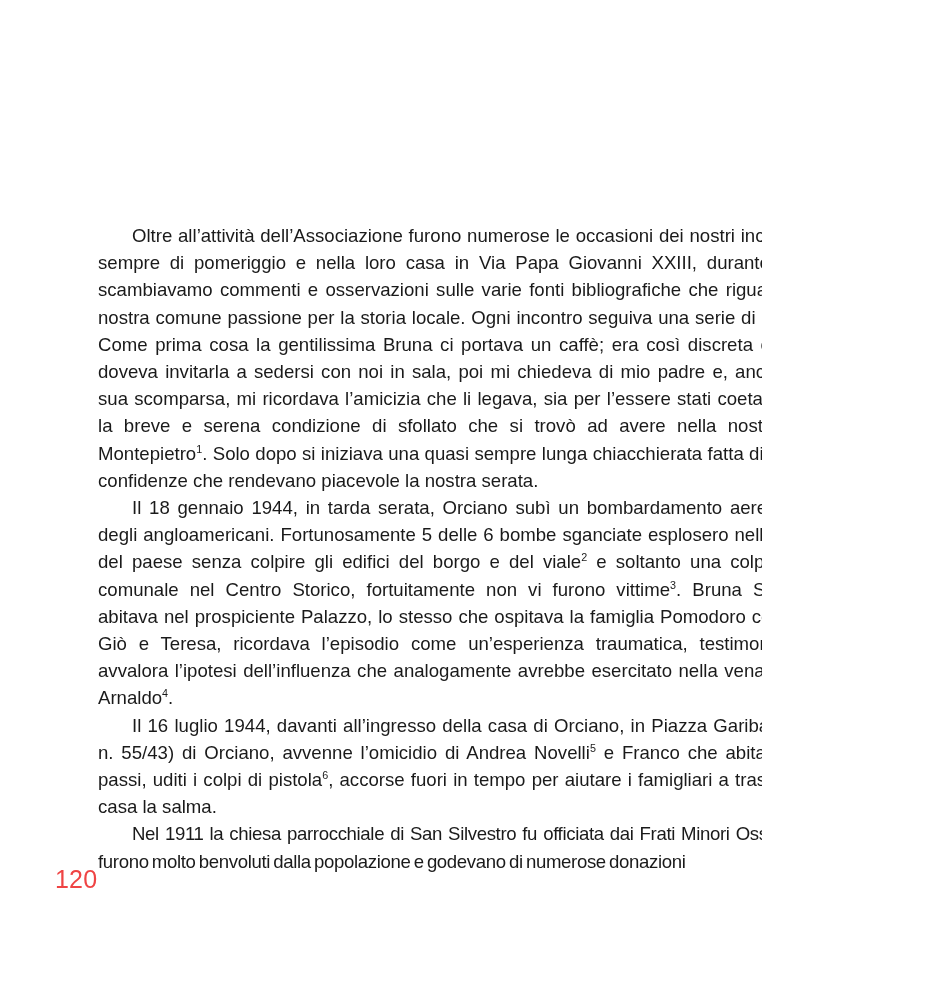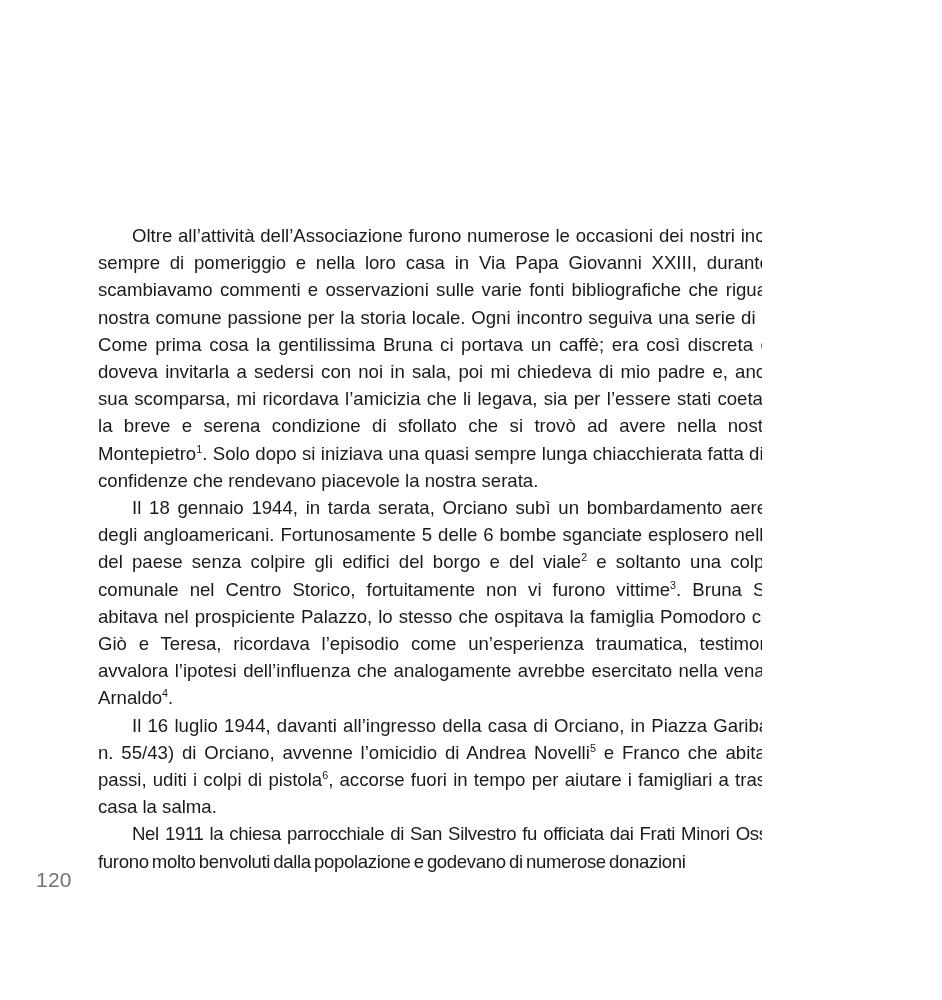--- a/index.html
+++ b/index.html
@@ -44,25 +44,25 @@
     letter-spacing: -0.35px;
     word-spacing: -1.6px;
   }
   sup {
     font-size: 0.58em;
     vertical-align: super;
     line-height: 0;
   }
   .page-number {
     position: absolute;
-    left: 36px;
+    left: 55px;
     top: 866px;
-    font-size: 21px;
+    font-size: 25px;
     line-height: 27.2px;
-    color: #737373;
+    color: #ef4444;
     letter-spacing: 0.2px;
   }
 </style>
 </head>
 <body>
 
 <div class="page">
 
   <div class="text-column">
       <p class="para"><span>Oltre all’attività dell’Associazione furono numerose le occasioni dei nostri incontri, quasi sempre di pomeriggio e nella loro casa in Via Papa Giovanni XXIII, durante i quali ci scambiavamo commenti e osservazioni sulle varie fonti bibliografiche che riguardavano la nostra comune passione per la storia locale. Ogni incontro seguiva una serie di gesti rituali. Come prima cosa la gentilissima Bruna ci portava un caffè; era così discreta che Franco doveva invitarla a sedersi con noi in sala, poi mi chiedeva di mio padre e, anche dopo la sua scomparsa, mi ricordava l’amicizia che li legava, sia per l’essere stati coetanei, sia per la breve e serena condizione di sfollato che si trovò ad avere nella nostra casa di Montepietro</span><sup>1</sup><span>. Solo dopo si iniziava una quasi sempre lunga chiacchierata fatta di aneddoti e confidenze che rendevano piacevole la nostra serata.</span></p>

